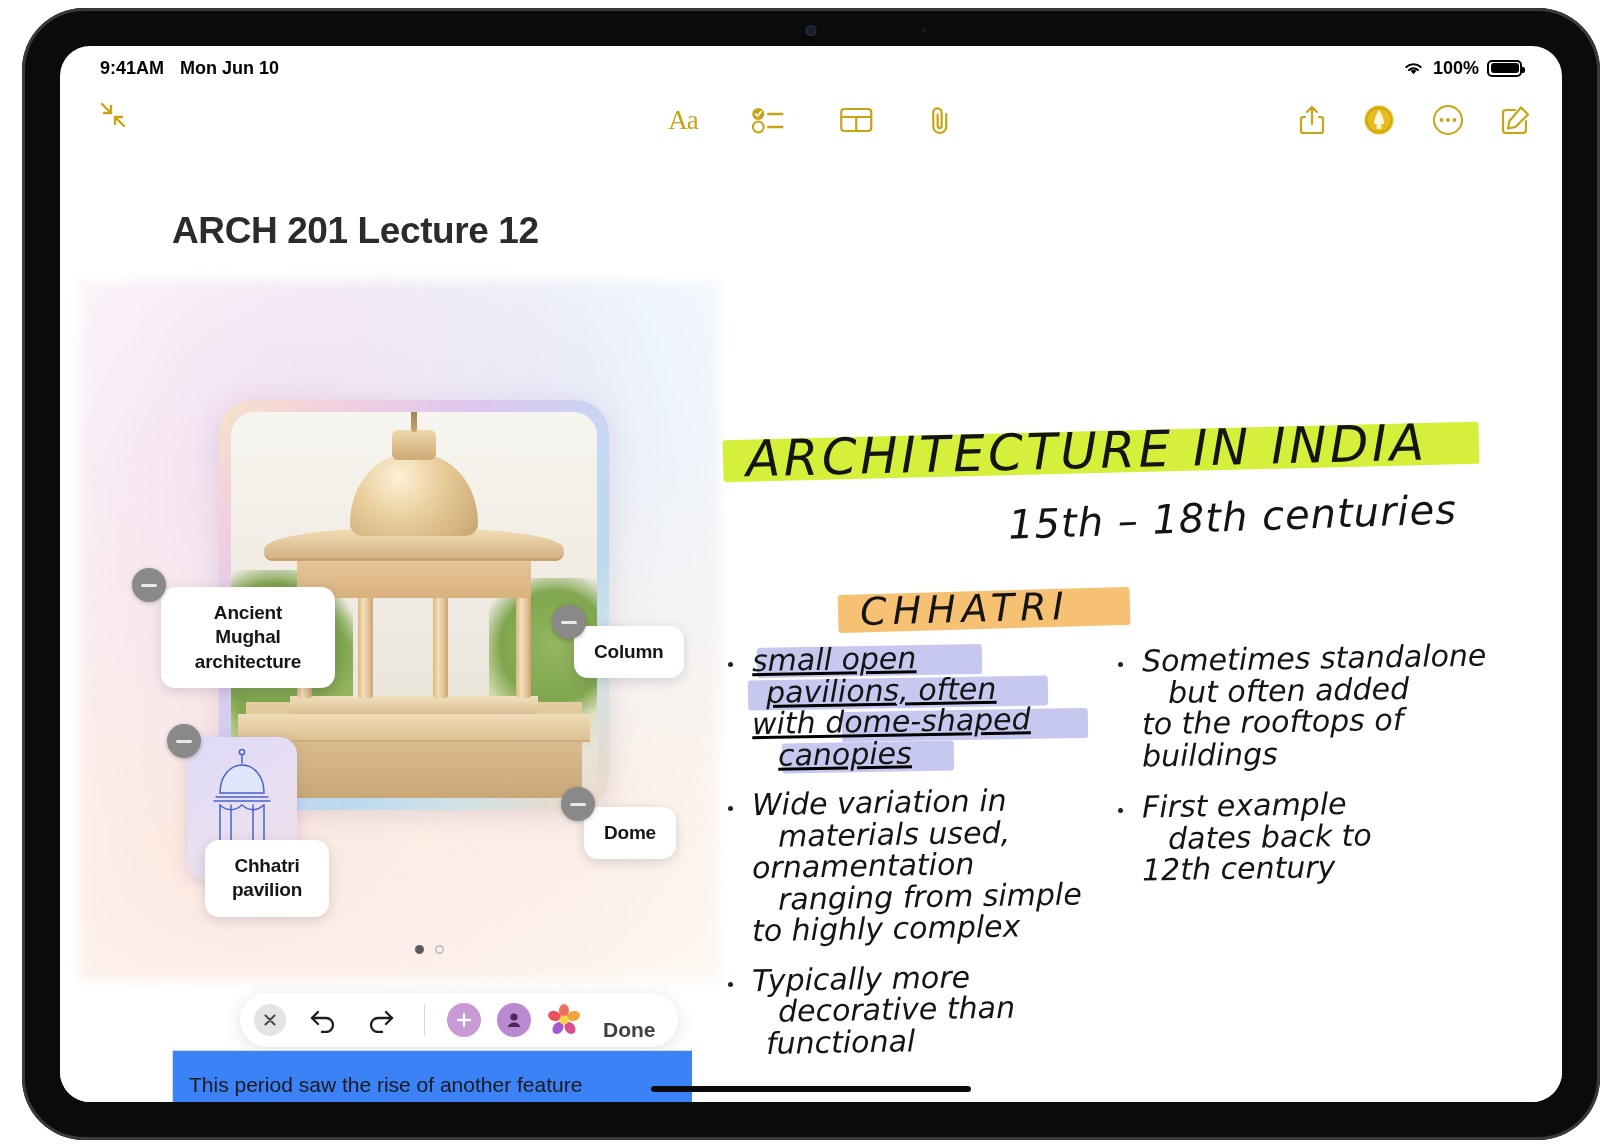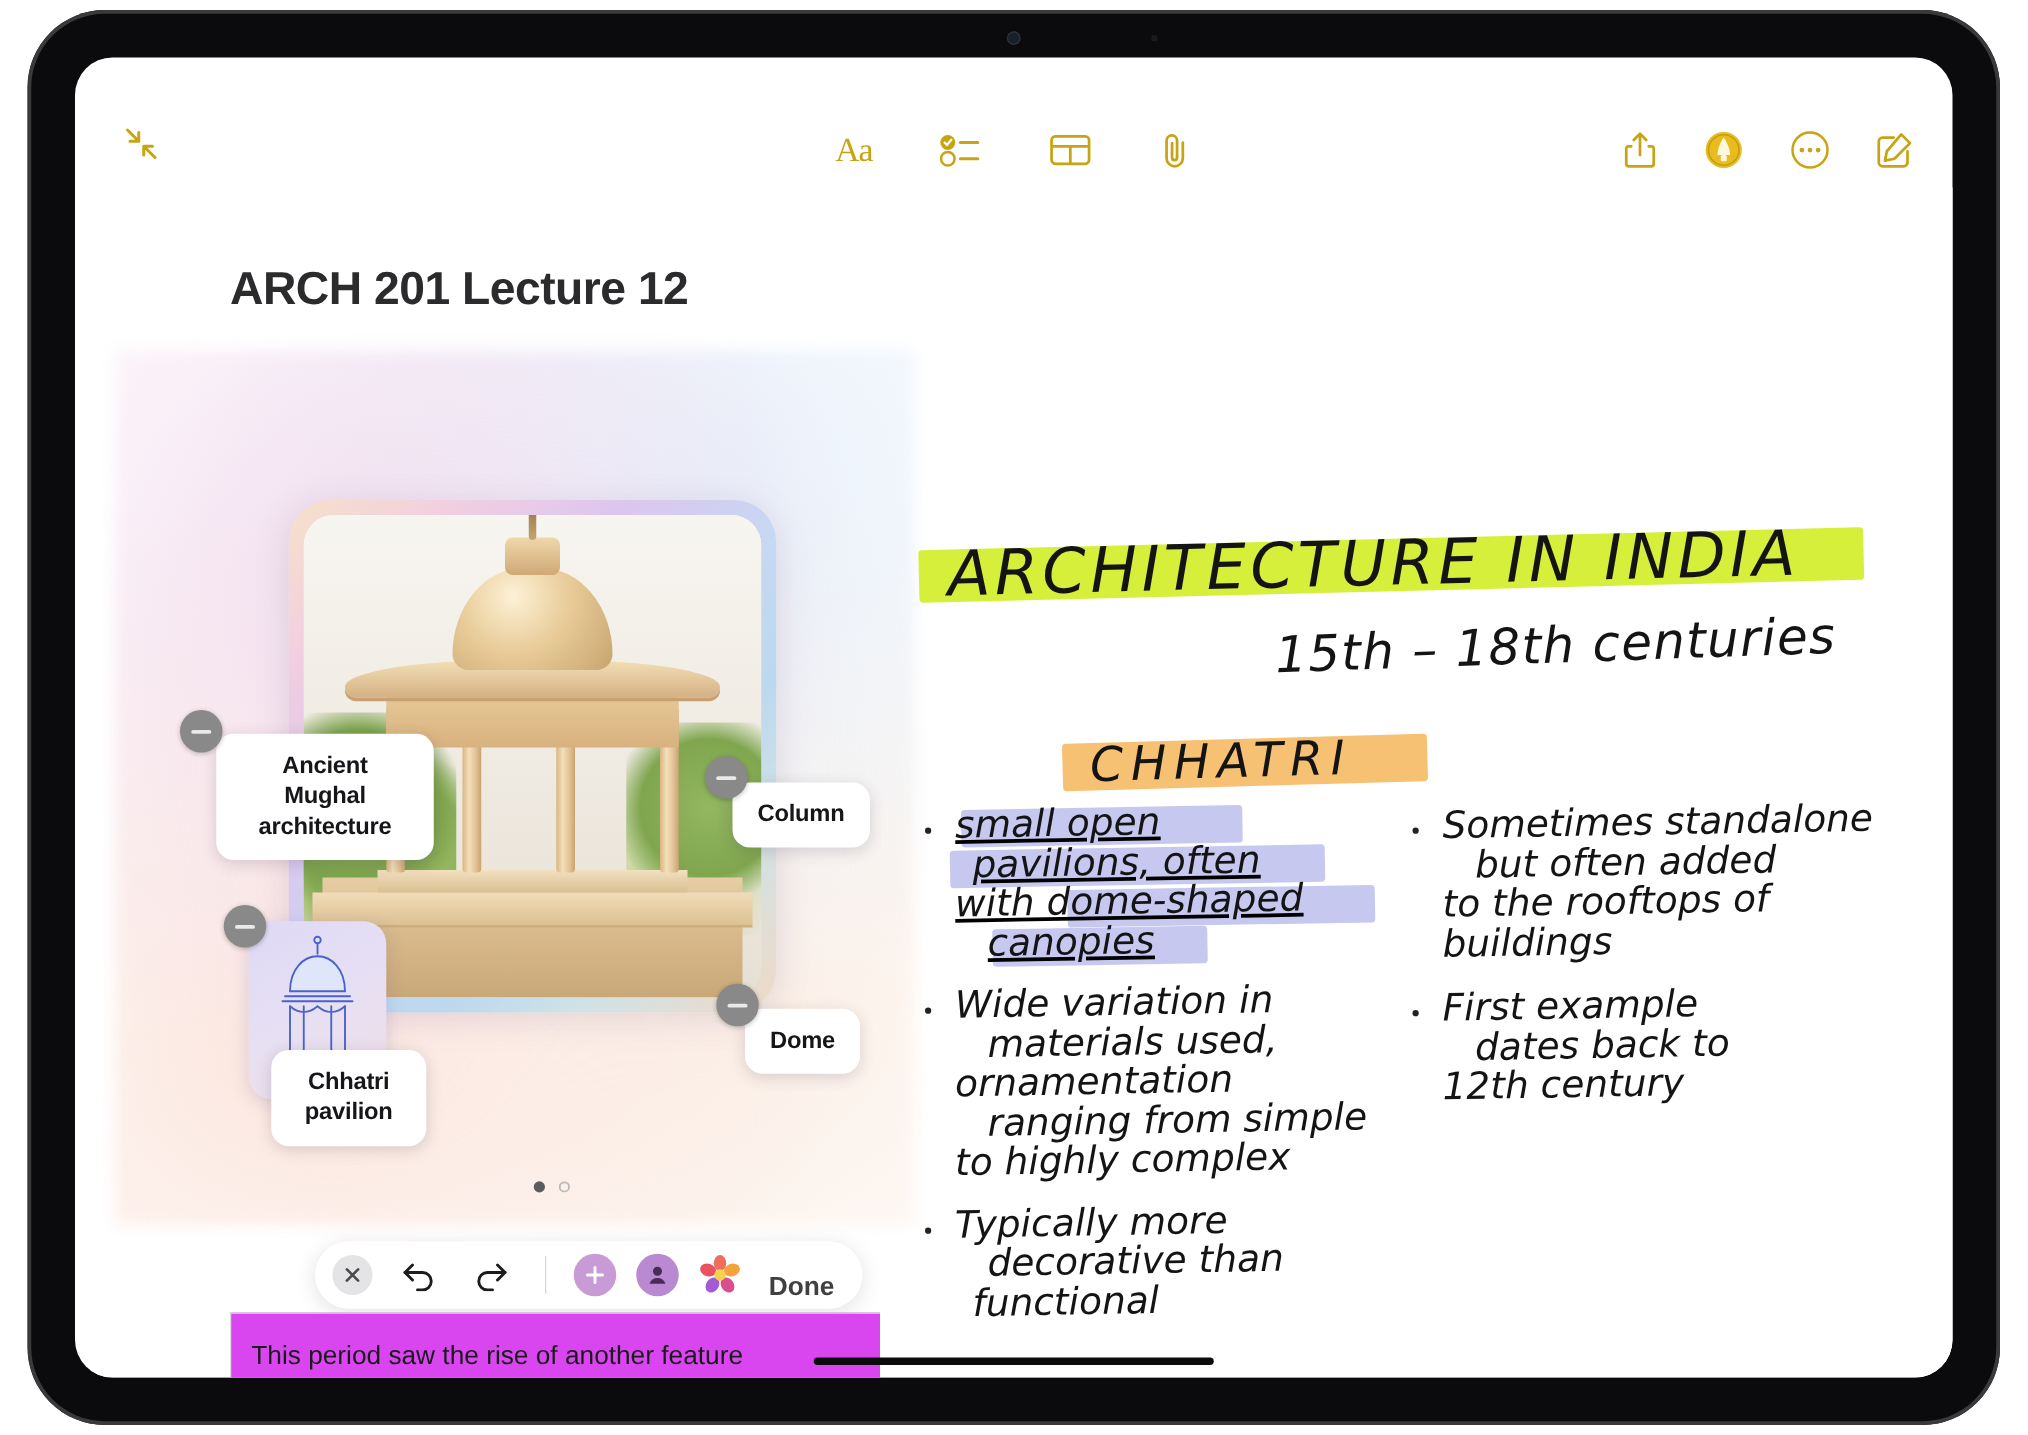--- a/index.html
+++ b/index.html
@@ -121,21 +121,21 @@
   .aa {
     font-size: 27px;
     color: #c8a415;
     font-family: "Liberation Serif", serif;
     letter-spacing: -1px;
   }
 
   
   .note {
     position: absolute;
-    left: 12px; top: 104px;
+    left: 0; top: 104px;
     width: 100%; height: calc(100% - 104px);
     background: #ffffff;
     z-index: 10;
   }
   .note-title {
     position: absolute;
     left: 112px; top: 60px;
     font-size: 37px;
     font-weight: bold;
     color: #2b2b2d;
@@ -380,21 +380,21 @@
   .blt .ln.i1 { padding-left: 26px; }
   .blt .ln.i2 { padding-left: 14px; }
 
   
   .bottom-text {
     position: absolute;
     left: 112px; top: 900px;
     width: 520px;
     border: 1px solid #dcdcde;
     border-right: none;
-    background: #d946ef;
+    background: #3b82f6;
     padding: 16px 16px 0 16px;
     font-size: 21px;
     line-height: 1.72;
     color: #1a1a1c;
     overflow: hidden;
     height: 90px;
   }
 
   .home-indicator {
     position: absolute;
@@ -410,20 +410,39 @@
 <body>
 
 <div class="stage">
   <div class="device">
     <div class="notch"></div>
     <div class="cam"></div>
     <div class="cam2"></div>
 
     <div class="device-inner">
 
+      <div class="statusbar">
+        <div class="sb-left">
+          <span>9:41AM</span>
+          <span>Mon Jun 10</span>
+        </div>
+        <div class="sb-right">
+          <span class="wifi">
+            <svg viewBox="0 0 24 18" width="23" height="17">
+              <path d="M12 15.2 L15 11.6 A4.6 4.6 0 0 0 9 11.6 Z" fill="#000"></path>
+              <path d="M4.4 7.4 A11.5 11.5 0 0 1 19.6 7.4" stroke="#000" stroke-width="2.3" fill="none" stroke-linecap="round"></path>
+              <path d="M7.3 10.6 A7.4 7.4 0 0 1 16.7 10.6" stroke="#000" stroke-width="2.3" fill="none" stroke-linecap="round"></path>
+            </svg>
+          </span>
+          <span>100%</span>
+          <span class="batt">
+              <span class="batt-fill"></span>
+            </span>
+        </div>
+      </div>
 
       <div class="apptoolbar">
         <div class="tb-left icon-btn">
           <svg width="30" height="30" viewBox="0 0 30 30">
             <path d="M4 4 L13 13 M13 13 L13 6 M13 13 L6 13" stroke="#c8a415" stroke-width="2.4" fill="none" stroke-linecap="round"></path>
             <path d="M26 26 L17 17 M17 17 L17 24 M17 17 L24 17" stroke="#c8a415" stroke-width="2.4" fill="none" stroke-linecap="round"></path>
           </svg>
         </div>
 
         <div class="tb-center">

